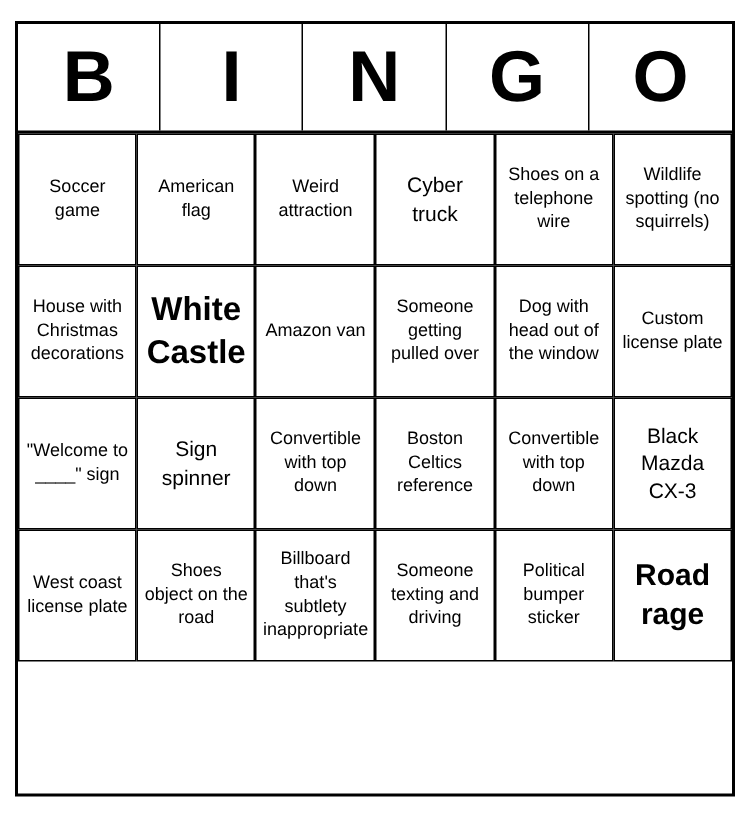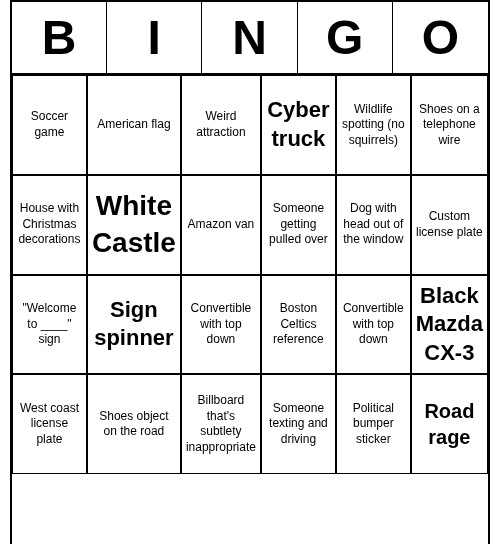--- a/index.html
+++ b/index.html
@@ -42,25 +42,25 @@
       display: flex;
       align-items: center;
       justify-content: center;
       text-align: center;
       padding: 6px 4px;
       font-size: 12px;
       line-height: 1.3;
       font-family: Arial, sans-serif;
     }
     .bingo-cell.large-text {
-      font-size: 22px;
-      font-weight: bold;
+      font-size: 14px;
+      font-weight: normal;
     }
     .bingo-cell.xl-text {
-      font-size: 28px;
+      font-size: 22px;
       font-weight: bold;
     }
     .bingo-cell.xxl-text {
       font-size: 20px;
       font-weight: bold;
     }
   </style>
 </head>
 <body>
 
@@ -70,22 +70,22 @@
       <div class="bingo-letter">I</div>
       <div class="bingo-letter">N</div>
       <div class="bingo-letter">G</div>
       <div class="bingo-letter">O</div>
     </div>
   <div class="bingo-grid">
   <div class="bingo-cell">Soccer game</div>
       <div class="bingo-cell">American flag</div>
       <div class="bingo-cell">Weird attraction</div>
       <div class="bingo-cell large-text">Cyber truck</div>
+      <div class="bingo-cell">Shoes on a telephone wire</div>
       <div class="bingo-cell">Wildlife spotting (no squirrels)</div>
-      <div class="bingo-cell">Shoes on a telephone wire</div>
       <div class="bingo-cell">House with Christmas decorations</div>
       <div class="bingo-cell xl-text">White Castle</div>
       <div class="bingo-cell">Amazon van</div>
       <div class="bingo-cell">Someone getting pulled over</div>
       <div class="bingo-cell">Dog with head out of the window</div>
       <div class="bingo-cell">Custom license plate</div>
       <div class="bingo-cell">"Welcome to ____" sign</div>
       <div class="bingo-cell large-text">Sign spinner</div>
       <div class="bingo-cell">Convertible with top down</div>
       <div class="bingo-cell">Boston Celtics reference</div>

